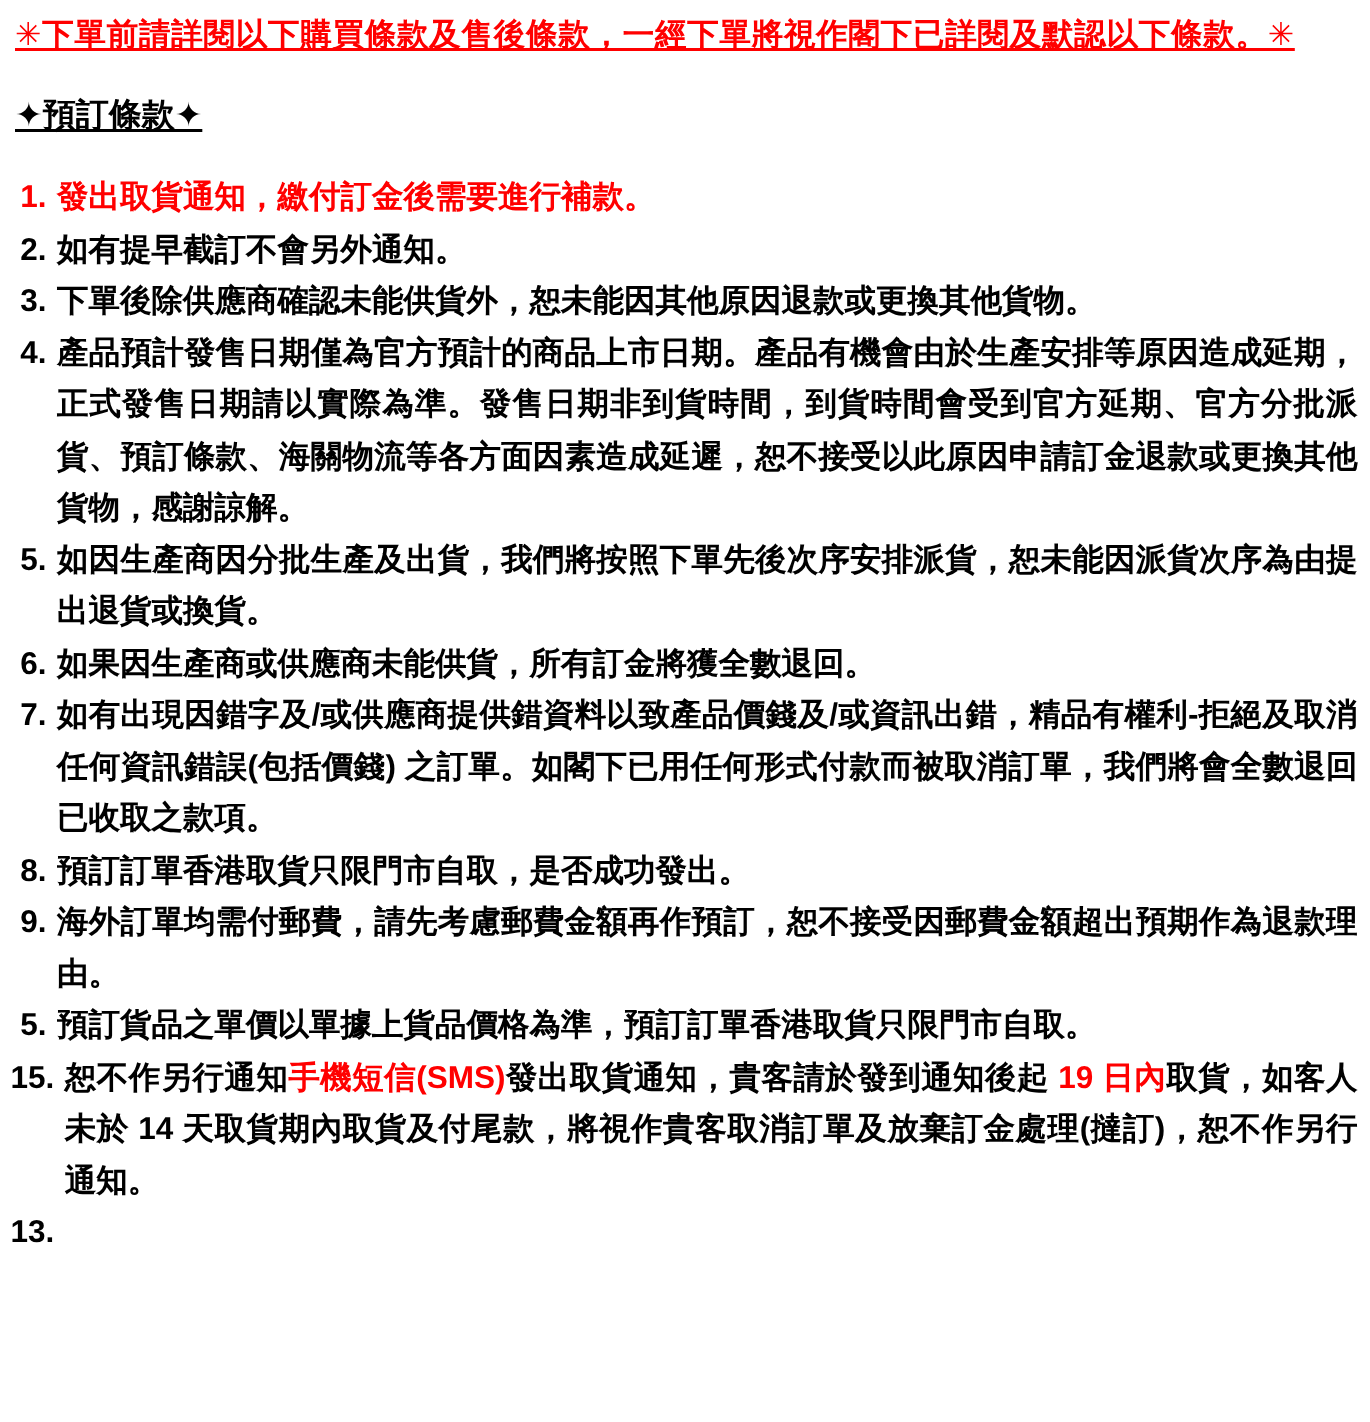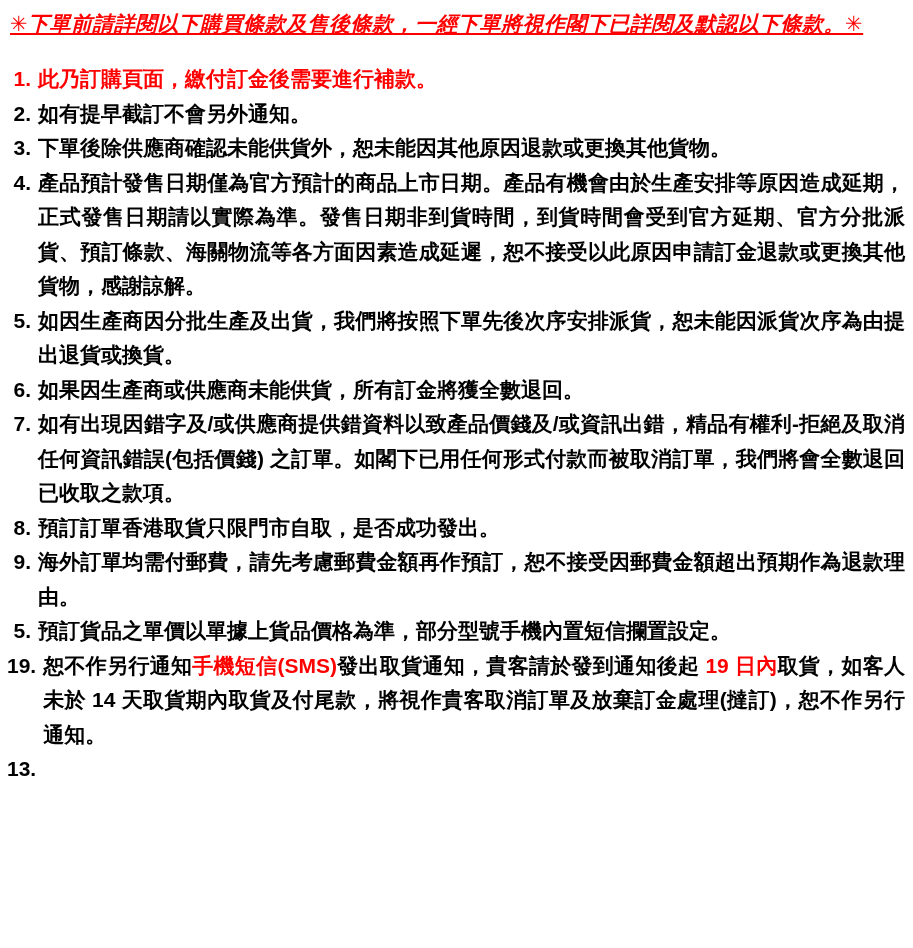--- a/index.html
+++ b/index.html
@@ -20,21 +20,20 @@
   .page{
     width:913px;height:948px;
     padding:7px 8px 0 7px;
   }
   .page-header{
     color:var(--red);
     text-decoration:underline;
     line-height:34px;
     padding-left:3px;
     letter-spacing:0.5px;
-    font-style:italic;
   }
   .section-title{
     margin-top:19px;
     padding-left:3px;
     text-decoration:underline;
     line-height:34px;
     font-size:22px;
     display:table; 
   }
   .terms-list{
@@ -59,25 +58,26 @@
   .seg-red-underline{
     color:var(--red);
   }
 </style>
 </head>
 <body>
 
 <div class="page">
   <div class="page-header">✳下單前請詳閱以下購買條款及售後條款，一經下單將視作閣下已詳閱及默認以下條款。✳</div>
 
+  <div class="section-title">✦預訂條款✦</div>
 
   <div class="terms-list">
       <div class="term-row term-red">
         <span class="term-num">1.</span>
-        <div class="term-text"><span>此乃訂購頁面，繳付訂金後需要進行補款。</span></div>
+        <div class="term-text"><span>發出取貨通知，繳付訂金後需要進行補款。</span></div>
       </div>
       <div class="term-row">
         <span class="term-num">2.</span>
         <div class="term-text"><span>如有提早截訂不會另外通知。</span></div>
       </div>
       <div class="term-row">
         <span class="term-num">3.</span>
         <div class="term-text"><span>下單後除供應商確認未能供貨外，恕未能因其他原因退款或更換其他貨物。</span></div>
       </div>
       <div class="term-row">
@@ -99,24 +99,24 @@
       <div class="term-row">
         <span class="term-num">8.</span>
         <div class="term-text"><span>預訂訂單香港取貨只限門市自取，是否成功發出。</span></div>
       </div>
       <div class="term-row">
         <span class="term-num">9.</span>
         <div class="term-text"><span>海外訂單均需付郵費，請先考慮郵費金額再作預訂，恕不接受因郵費金額超出預期作為退款理由。</span></div>
       </div>
       <div class="term-row">
         <span class="term-num">5.</span>
-        <div class="term-text"><span>預訂貨品之單價以單據上貨品價格為準，部分型號手機內置短信攔置設定。</span></div>
+        <div class="term-text"><span>預訂貨品之單價以單據上貨品價格為準，預訂訂單香港取貨只限門市自取。</span></div>
       </div>
       <div class="term-row">
-        <span class="term-num">19.</span>
+        <span class="term-num">15.</span>
         <div class="term-text"><span>恕不作另行通知</span><span class="seg-red-underline">手機短信(SMS)</span><span>發出取貨通知，貴客請於發到通知後起 </span><span class="seg-red-underline">19 日內</span><span>取貨，如客人未於 14 天取貨期內取貨及付尾款，將視作貴客取消訂單及放棄訂金處理(撻訂)，恕不作另行通知。</span></div>
       </div>
       <div class="term-row">
         <span class="term-num">13.</span>
         <div class="term-text"></div>
       </div>
     </div>
 </div>
 
 </body></html>

